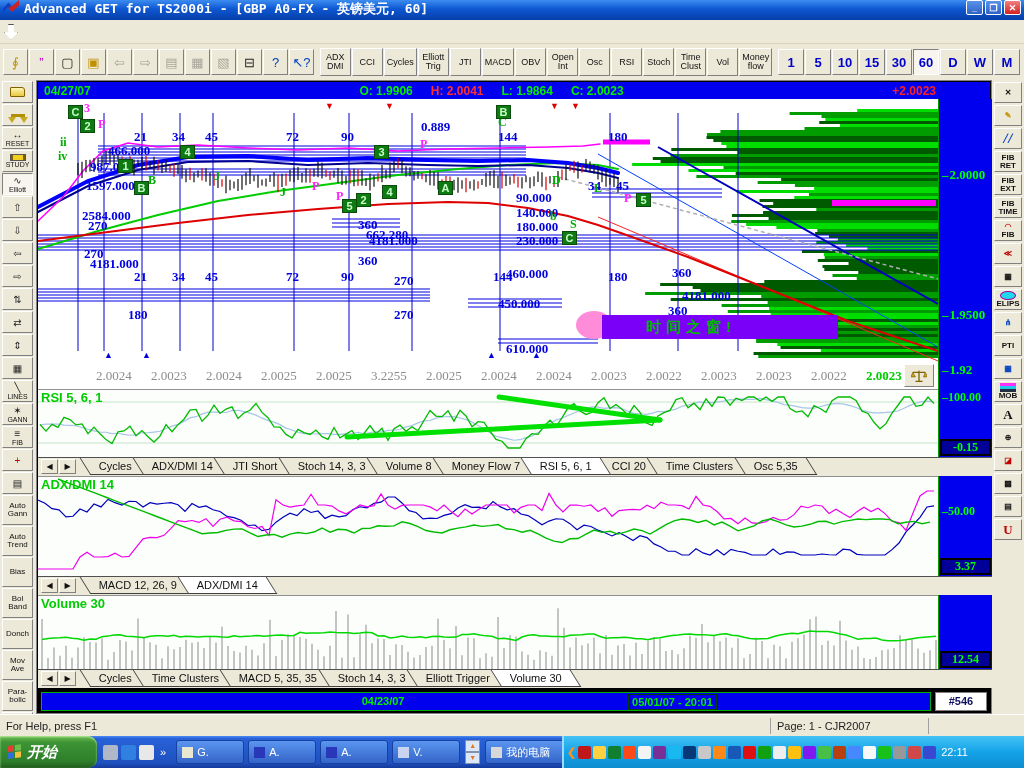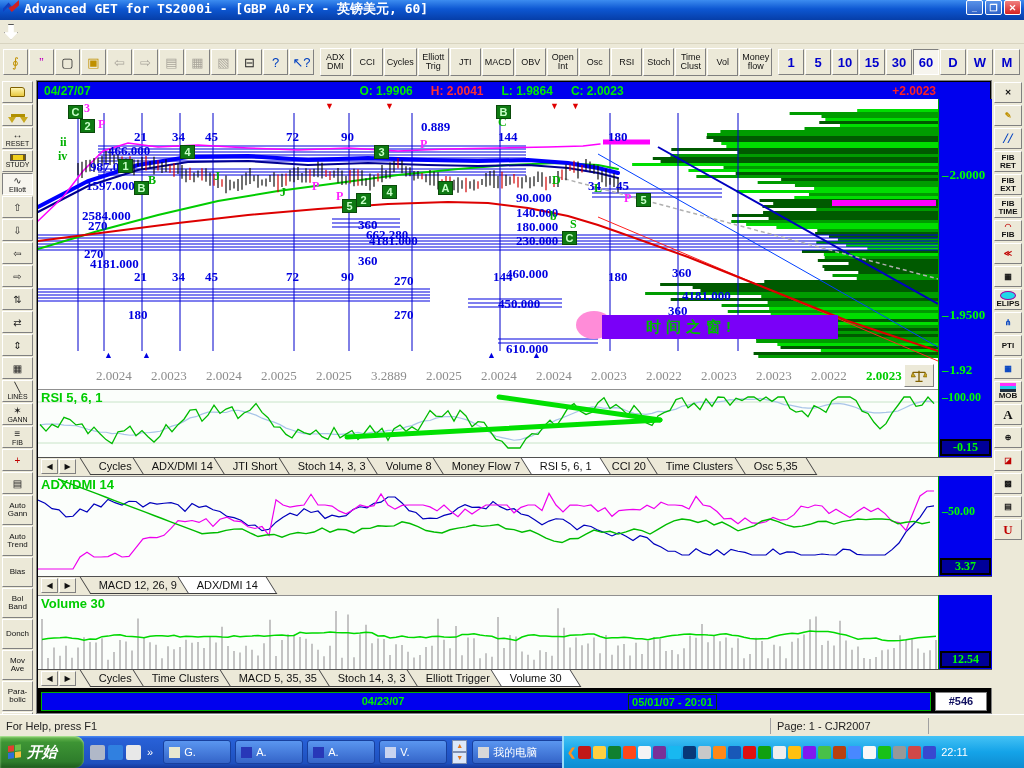--- a/index.html
+++ b/index.html
@@ -121,21 +121,21 @@
   
   .statusbar{position:absolute;left:0;top:714px;width:1024px;height:22px;background:#ECE9D8;border-top:1px solid #fff;
     display:flex;align-items:center;color:#222;font-size:11px;}
   .sb-help{flex:1;padding-left:6px;}
   .sb-page{width:158px;border-left:1px solid #A0A0A0;padding-left:6px;height:16px;line-height:16px;}
   .sb-tail{width:96px;border-left:1px solid #A0A0A0;height:16px;}
 
   
   .taskbar{position:absolute;left:0;top:736px;width:1024px;height:32px;
     background:linear-gradient(180deg,#4B8BF5 0%,#2861D8 8%,#1E50BE 85%,#15389A 100%);display:flex;align-items:center;}
-  .startbtn{width:84px;height:32px;border:none;border-radius:0 9px 9px 0;
+  .startbtn{width:97px;height:32px;border:none;border-radius:0 9px 9px 0;
     background:linear-gradient(180deg,#6FBF53 0%,#3D9434 20%,#2E7D2B 80%,#1E5C1C 100%);
     color:#fff;font:bold italic 15px "Liberation Sans",sans-serif;display:flex;align-items:center;gap:5px;padding:0 8px;
     box-shadow:inset 0 1px 2px #B8E8A0;}
   .winflag{width:14px;height:14px;display:grid;grid-template-columns:6px 6px;grid-template-rows:6px 6px;gap:1px;transform:skewY(-8deg);}
   .winflag i{display:block;} .winflag i:nth-child(1){background:#E33E30;} .winflag i:nth-child(2){background:#6BBE49;}
   .winflag i:nth-child(3){background:#2E6FD8;} .winflag i:nth-child(4){background:#F5C03F;}
   .ql{display:flex;align-items:center;gap:3px;padding:0 6px;}
   .ql-icon{width:15px;height:15px;border-radius:2px;}
   .chev{color:#fff;font-size:11px;}
   .task-btn{width:68px;height:24px;margin:0 2px;background:linear-gradient(180deg,#5A96F0,#3464C8);
@@ -721,21 +721,21 @@
           <span class="tri tri-up" style="left: 104px; top: 252px;">▲</span>
           <span class="tri tri-up" style="left: 449px; top: 252px;">▲</span>
           <span class="tri tri-up" style="left: 494px; top: 252px;">▲</span>
         </div>
       <div class="xlabels" id="xlabels">
           <span>2.0024</span>
           <span>2.0023</span>
           <span>2.0024</span>
           <span>2.0025</span>
           <span>2.0025</span>
-          <span>3.2889</span>
+          <span>3.2255</span>
           <span>2.0025</span>
           <span>2.0024</span>
           <span>2.0024</span>
           <span>2.0023</span>
           <span>2.0022</span>
           <span>2.0023</span>
           <span>2.0023</span>
           <span>2.0022</span>
           <span class="lime">2.0023</span>
         </div>

